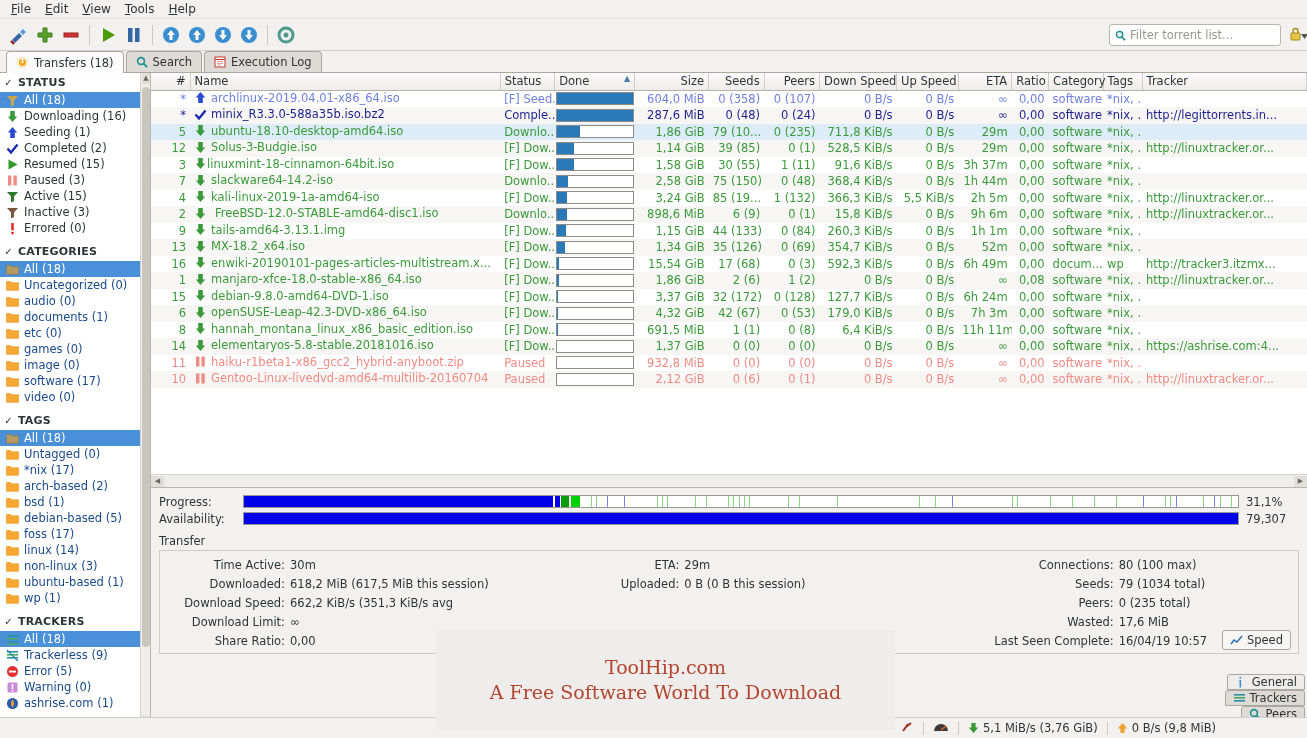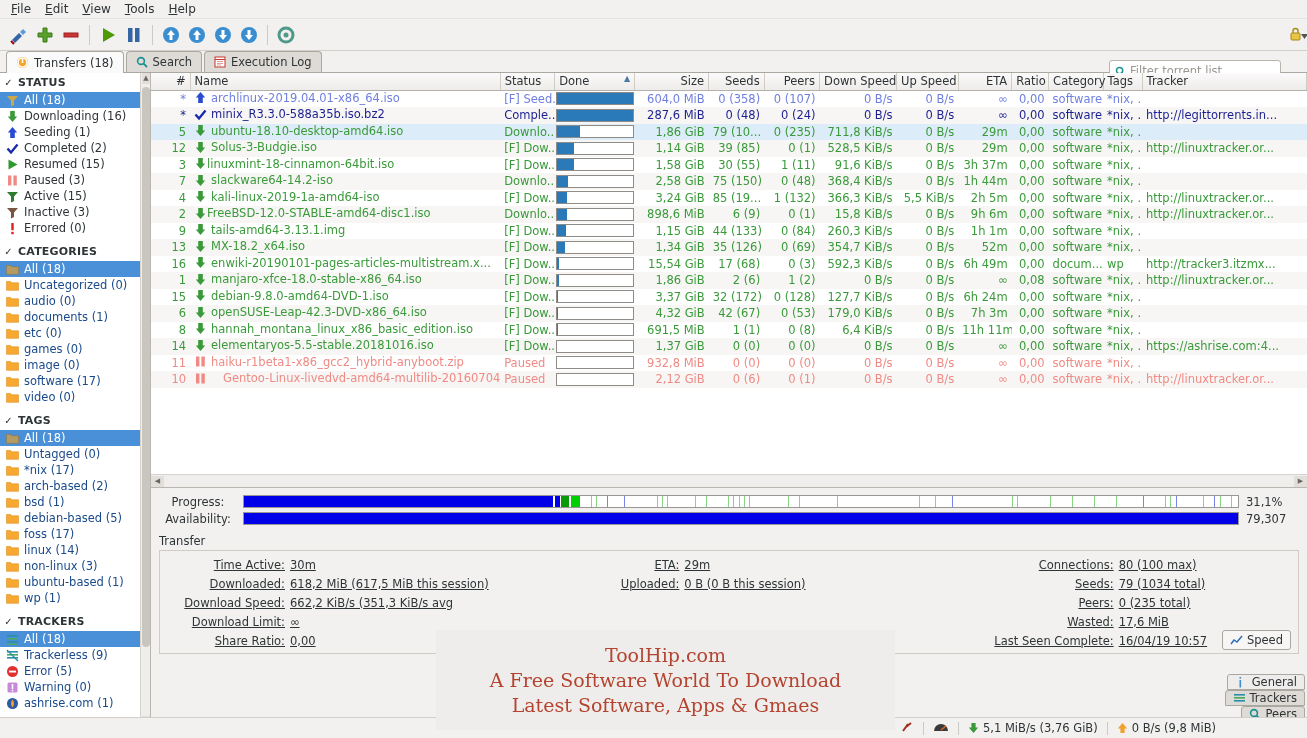--- a/index.html
+++ b/index.html
@@ -34,21 +34,21 @@
   }
   .tb-btn {
     width: 26px; height: 26px; display: flex; align-items: center; justify-content: center;
     cursor: pointer;
   }
   .tb-sep { width: 1px; height: 20px; background: #cdc9c4; margin: 0 5px; }
   .filter-box {
     position: absolute; right: 26px; top: 5px;
     width: 172px; height: 22px; background: #fff;
     border: 1px solid #b8b4ae; border-radius: 3px;
-    display: flex; align-items: center; padding: 0 5px; margin-top: 36px;
+    display: flex; align-items: center; padding: 0 5px;
   }
   .filter-box .ph { color: #9a9691; font-size: 11.5px; margin-left: 4px; }
   .lock-ico { position: absolute; right: 5px; top: 8px; }
 
   
   .maintabs {
     height: 22px; background: #f2f1f0; display: flex; align-items: flex-end;
     padding-left: 6px; border-bottom: 1px solid #aba7a1;
   }
   .mtab {
@@ -135,33 +135,33 @@
   .hscroll {
     position: absolute; left: 0; right: 0; bottom: 0; height: 13px;
     background: #f0eeec; border-top: 1px solid #d6d2cd;
     display: flex; align-items: center; justify-content: space-between;
   }
   .hs-arrow { width: 13px; height: 11px; text-align: center; font-size: 7px; line-height: 11px; color: #6b6864; background: #e2dfdb; }
 
   
   .progsec { background: #f2f1f0; padding: 6px 8px 2px 8px; }
   .prow { display: flex; align-items: center; height: 15px; margin-bottom: 2px; }
-  .prow .plabel { width: 84px; text-align: center; padding-right: 6px; font-size: 11.5px; }
+  .prow .plabel { width: 84px; text-align: left; padding-right: 6px; font-size: 11.5px; }
   .pbig { flex: 1; height: 13px; border: 1px solid #9a9691; background: #fff; position: relative; overflow: hidden; }
   .pbig .blue { position: absolute; left: 0; top: 0; bottom: 0; background: #0000e8; }
   .pval { width: 60px; padding-left: 7px; font-size: 11.5px; }
 
   
   .tgroup { margin: 4px 8px 16px 8px; position: relative; }
   .tg-title { font-size: 11.5px; padding-bottom: 2px; }
   .tg-box {
     border: 1px solid #cfcbc5; background: #f2f1f0;
     padding: 4px 0 4px 0; display: flex; height: 104px;
   }
-  .tg-col { flex: 1; text-decoration: underline; }
+  .tg-col { flex: 1; }
   .tg-line { display: flex; height: 19px; align-items: center; font-size: 11.5px; }
   .tg-k { text-align: right; padding-right: 5px; }
   .tg-v { text-align: left; }
   .col1 .tg-k { width: 130px; }
   .col2 .tg-k { width: 145px; }
   .col3 .tg-k { width: 200px; }
 
   
   .btabs { display: flex; align-items: flex-end; padding: 4px 0 0 10px; height: 24px; flex-direction: column; }
   .btab {
@@ -788,21 +788,21 @@
                 <td class="r green">366,3 KiB/s</td>
                 <td class="r green">5,5 KiB/s</td>
                 <td class="r green">2h 5m</td>
                 <td class="r green">0,00</td>
                 <td class="green">software</td>
                 <td class="green">*nix, ...</td>
                 <td class="green">http://linuxtracker.or...</td>
               </tr>
               <tr class="alt">
                 <td class="r green">2</td>
-                <td class="green"><span style="display:inline-flex;align-items:center;gap:0">
+                <td class="green"><span style="display:inline-flex;align-items:center;gap:8px">
                     <svg class="ico" width="11" height="11" viewBox="0 0 13 13">
                       <path d="M6.5 12 L1.8 6.5 H4.2 V1 h4.6 V6.5 H11.2 Z" fill="#3a9a3a"></path>
                     </svg>
                     <span>FreeBSD-12.0-STABLE-amd64-disc1.iso</span>
                   </span></td>
                 <td class="green">Downlo...</td>
                 <td style="padding:0">
                   <div class="pbar">
                     <div class="fill" style="width:13.2%"></div>
                     <div class="txt">13,2%</div>
@@ -1000,21 +1000,21 @@
                 <td class="green">software</td>
                 <td class="green">*nix, ...</td>
                 <td class="green"></td>
               </tr>
               <tr class="alt">
                 <td class="r green">14</td>
                 <td class="green"><span style="display:inline-flex;align-items:center;gap:4px">
                     <svg class="ico" width="11" height="11" viewBox="0 0 13 13">
                       <path d="M6.5 12 L1.8 6.5 H4.2 V1 h4.6 V6.5 H11.2 Z" fill="#3a9a3a"></path>
                     </svg>
-                    <span>elementaryos-5.5-stable.20181016.iso</span>
+                    <span>elementaryos-5.8-stable.20181016.iso</span>
                   </span></td>
                 <td class="green">[F] Dow...</td>
                 <td style="padding:0">
                   <div class="pbar">
                     <div class="fill" style="width:0%"></div>
                     <div class="txt">0,0%</div>
                   </div>
                 </td>
                 <td class="r green">1,37 GiB</td>
                 <td class="r green">0 (0)</td>
@@ -1049,21 +1049,21 @@
                 <td class="r red">0 B/s</td>
                 <td class="r red">0 B/s</td>
                 <td class="r red">∞</td>
                 <td class="r red">0,00</td>
                 <td class="red">software</td>
                 <td class="red">*nix, ...</td>
                 <td class="red"></td>
               </tr>
               <tr class="alt">
                 <td class="r red">10</td>
-                <td class="red"><span style="display:inline-flex;align-items:center;gap:16px">
+                <td class="red"><span style="display:inline-flex;align-items:center;gap:4px">
                     <svg class="ico" width="11" height="11" viewBox="0 0 13 13">
                       <rect x="2" y="1.5" width="3.4" height="10" fill="#f08a84"></rect>
                       <rect x="7.4" y="1.5" width="3.4" height="10" fill="#f08a84"></rect>
                     </svg>
                     <span>Gentoo-Linux-livedvd-amd64-multilib-20160704</span>
                   </span></td>
                 <td class="red">Paused</td>
                 <td style="padding:0">
                   <div class="pbar">
                     <div class="fill" style="width:0%"></div>
@@ -1285,16 +1285,15 @@
       <svg width="11" height="12" viewBox="0 0 11 12">
           <path d="M5.5 1 L10.2 6.5 H7.6 V11 h-4.2 V6.5 H0.8 Z" fill="#f0a030"></path>
         </svg>
       <span>0 B/s (9,8 MiB)</span>
     </div>
   </div>
 
   <div class="watermark">
     <div class="w1">ToolHip.com</div>
     <div class="w2">A Free Software World To Download</div>
-    <div class="w3">Latest Software, Apps &amp; Gmaes</div>
   </div>
 
 </div>
 
 </body></html>

